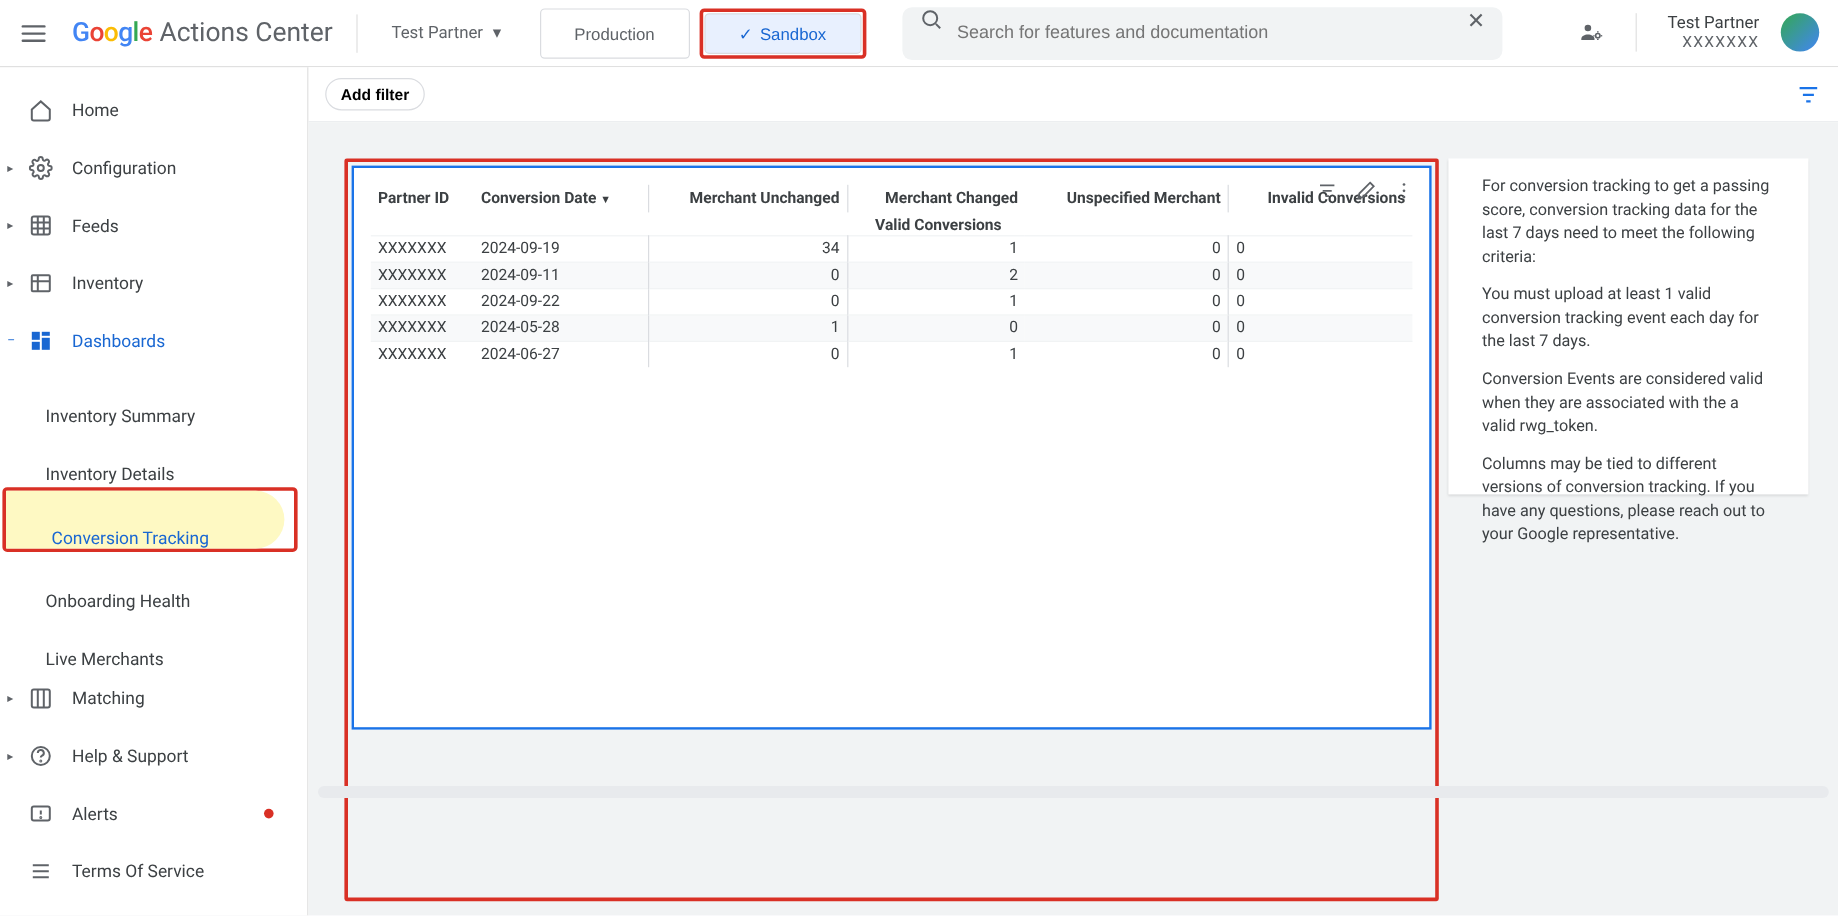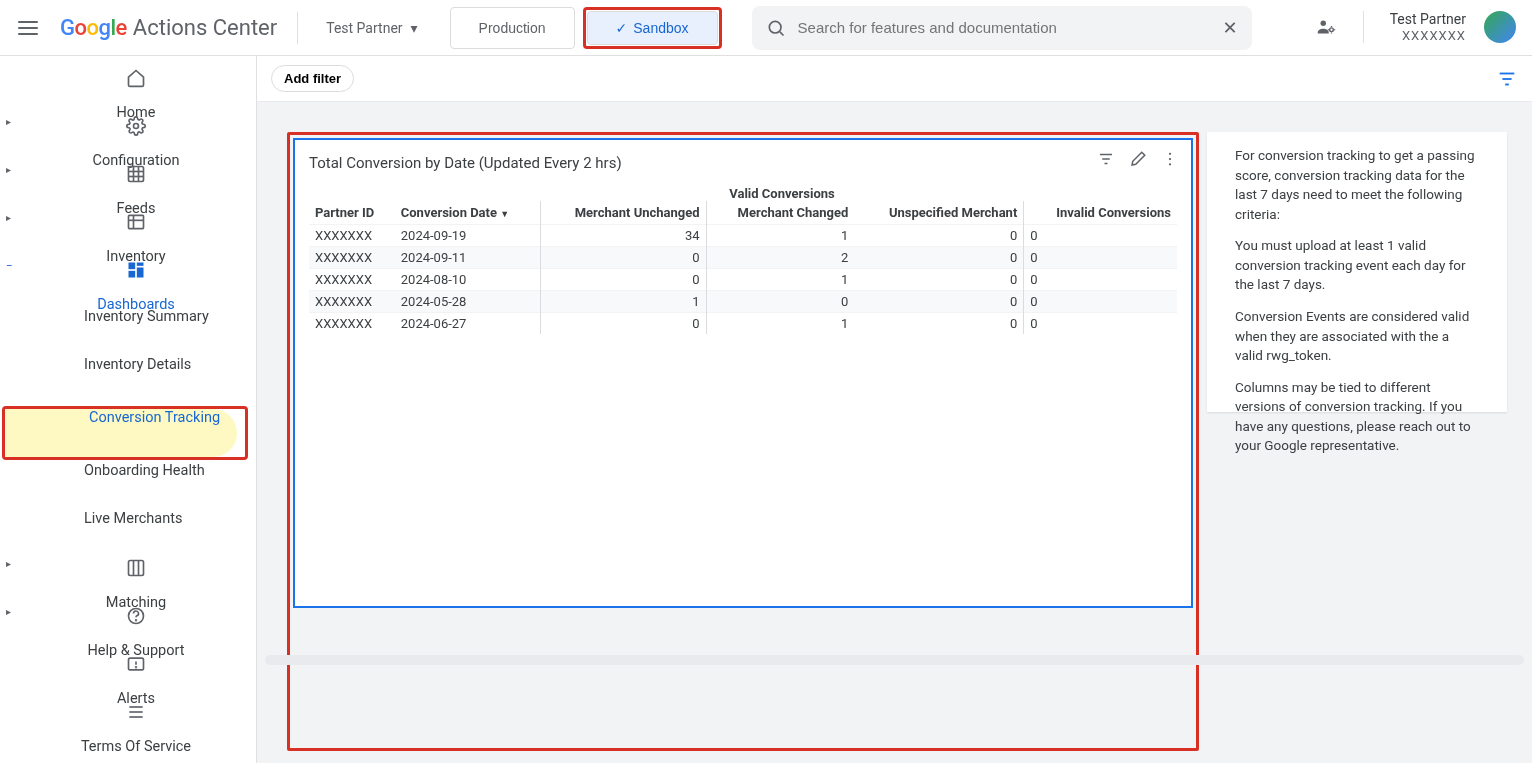--- a/index.html
+++ b/index.html
@@ -47,21 +47,20 @@
     cursor: pointer;
     font-size: 14px;
     display: flex; align-items: center; gap: 6px;
   }
   .env-btn.active { color: #1967d2; background: #e8f0fe; border-color: #dadce0; }
   .sandbox-highlight { border: 3px solid #d93025; border-radius: 4px; padding: 1px; margin-left: 8px; }
   .search-wrap {
     flex: 1;
     margin-left: 18px;
     display: flex;
-    align-items: center;
     background: #f1f3f4;
     border-radius: 8px;
     height: 44px;
     padding: 0 14px;
     gap: 12px;
     max-width: 500px;
   }
   .search-wrap input {
     flex: 1; border: none; background: transparent; outline: none;
     font-size: 15px; color: #3c4043;
@@ -74,30 +73,29 @@
 
   .body-wrap { display: flex; height: calc(100% - 56px); }
   .sidebar { width: 256px; padding-top: 12px; }
   .nav-item {
     display: flex; align-items: center; gap: 16px;
     height: 48px; padding-left: 24px; cursor: pointer;
     color: #3c4043; font-size: 14.5px;
     border-radius: 0 24px 24px 0;
     margin-right: 8px;
     position: relative;
-    flex-direction: column;
   }
   .nav-item.has-expand::before {
     content: "▸"; position: absolute; left: 6px; color: #5f6368; font-size: 10px;
   }
   .nav-item.active { color: #1967d2; }
   .nav-item .icon { width: 20px; height: 20px; display:flex; align-items:center; justify-content:center; color:#5f6368; }
   .nav-item.active .icon { color: #1967d2; }
   .sub-item {
-    height: 48px; display:flex; align-items:flex-start; padding-left: 84px;
+    height: 48px; display:flex; align-items:flex-end; padding-left: 38px;
     color:#3c4043; cursor:pointer; font-size:14.5px;
     border-radius: 0 24px 24px 0; margin-right:8px;
   }
   .sub-item.selected { background:#fef9c3; color:#1967d2; }
   .sub-highlight { border: 3px solid #d93025; border-radius: 4px; margin: 2px 8px 2px 2px; }
   .alert-dot { width:8px;height:8px;border-radius:50%;background:#d93025;margin-left:auto;margin-right:20px; }
 
   .main { flex: 1; background: #fff; display:flex; flex-direction:column; border-left:1px solid #e0e0e0; overflow:hidden; }
   .filter-bar { height: 46px; display:flex; align-items:center; padding: 0 14px; justify-content:space-between; border-bottom:1px solid #e8eaed; }
   .add-filter-btn { border:1px solid #dadce0; border-radius:16px; padding:5px 12px; font-size:13px; cursor:pointer; background:#fff;font-weight:bold; }
@@ -309,21 +307,20 @@
         <svg width="22" height="22" viewBox="0 0 24 24" fill="none" stroke="currentColor" stroke-width="2">
             <line x1="4" y1="6" x2="20" y2="6"></line>
             <line x1="7" y1="12" x2="17" y2="12"></line>
             <line x1="10" y1="18" x2="14" y2="18"></line>
           </svg>
       </span>
     </div>
     <div class="content-area">
       <div class="chart-highlight">
         <div class="chart-card">
-          <div class="chart-title">Total Conversion by Date (Updated Every 2 hrs)</div>
           <div class="chart-actions">
             <span>
                 <svg width="18" height="18" viewBox="0 0 24 24" fill="none" stroke="#5f6368" stroke-width="2">
                   <line x1="4" y1="6" x2="20" y2="6"></line>
                   <line x1="7" y1="12" x2="17" y2="12"></line>
                   <line x1="10" y1="18" x2="14" y2="18"></line>
                 </svg>
               </span>
             <span>
                 <svg width="18" height="18" viewBox="0 0 24 24" fill="none" stroke="#5f6368" stroke-width="2">
@@ -334,32 +331,32 @@
                 <svg width="18" height="18" viewBox="0 0 24 24" fill="#5f6368">
                   <circle cx="12" cy="5" r="1.5"></circle>
                   <circle cx="12" cy="12" r="1.5"></circle>
                   <circle cx="12" cy="19" r="1.5"></circle>
                 </svg>
               </span>
           </div>
           <table class="data">
             <thead>
               <tr>
-                <th class="left"></th>
-                <th class="left"></th>
-                <th colspan="3" class="group">Valid Conversions</th>
-                <th></th>
-              </tr>
-              <tr>
                 <th class="left"><span>Partner ID</span></th>
                 <th class="left vline"><span>Conversion Date</span> <span class="sort-ind">▼</span></th>
                 <th class="vline"><span>Merchant Unchanged</span></th>
                 <th><span>Merchant Changed</span></th>
                 <th class="vline"><span>Unspecified Merchant</span></th>
                 <th><span>Invalid Conversions</span></th>
+              </tr>
+              <tr>
+                <th class="left"></th>
+                <th class="left"></th>
+                <th colspan="3" class="group">Valid Conversions</th>
+                <th></th>
               </tr>
             </thead>
             <tbody id="table-body">
                 <tr>
                   <td class="left">XXXXXXX</td>
                   <td class="left vline">2024-09-19</td>
                   <td class="vline">34</td>
                   <td>1</td>
                   <td class="vline">0</td>
                   <td style="text-align:left">0</td>
@@ -367,21 +364,21 @@
                 <tr>
                   <td class="left">XXXXXXX</td>
                   <td class="left vline">2024-09-11</td>
                   <td class="vline">0</td>
                   <td>2</td>
                   <td class="vline">0</td>
                   <td style="text-align:left">0</td>
                 </tr>
                 <tr>
                   <td class="left">XXXXXXX</td>
-                  <td class="left vline">2024-08-10</td>
+                  <td class="left vline">2024-09-22</td>
                   <td class="vline">0</td>
                   <td>1</td>
                   <td class="vline">0</td>
                   <td style="text-align:left">0</td>
                 </tr>
                 <tr>
                   <td class="left">XXXXXXX</td>
                   <td class="left vline">2024-05-28</td>
                   <td class="vline">1</td>
                   <td>0</td>

